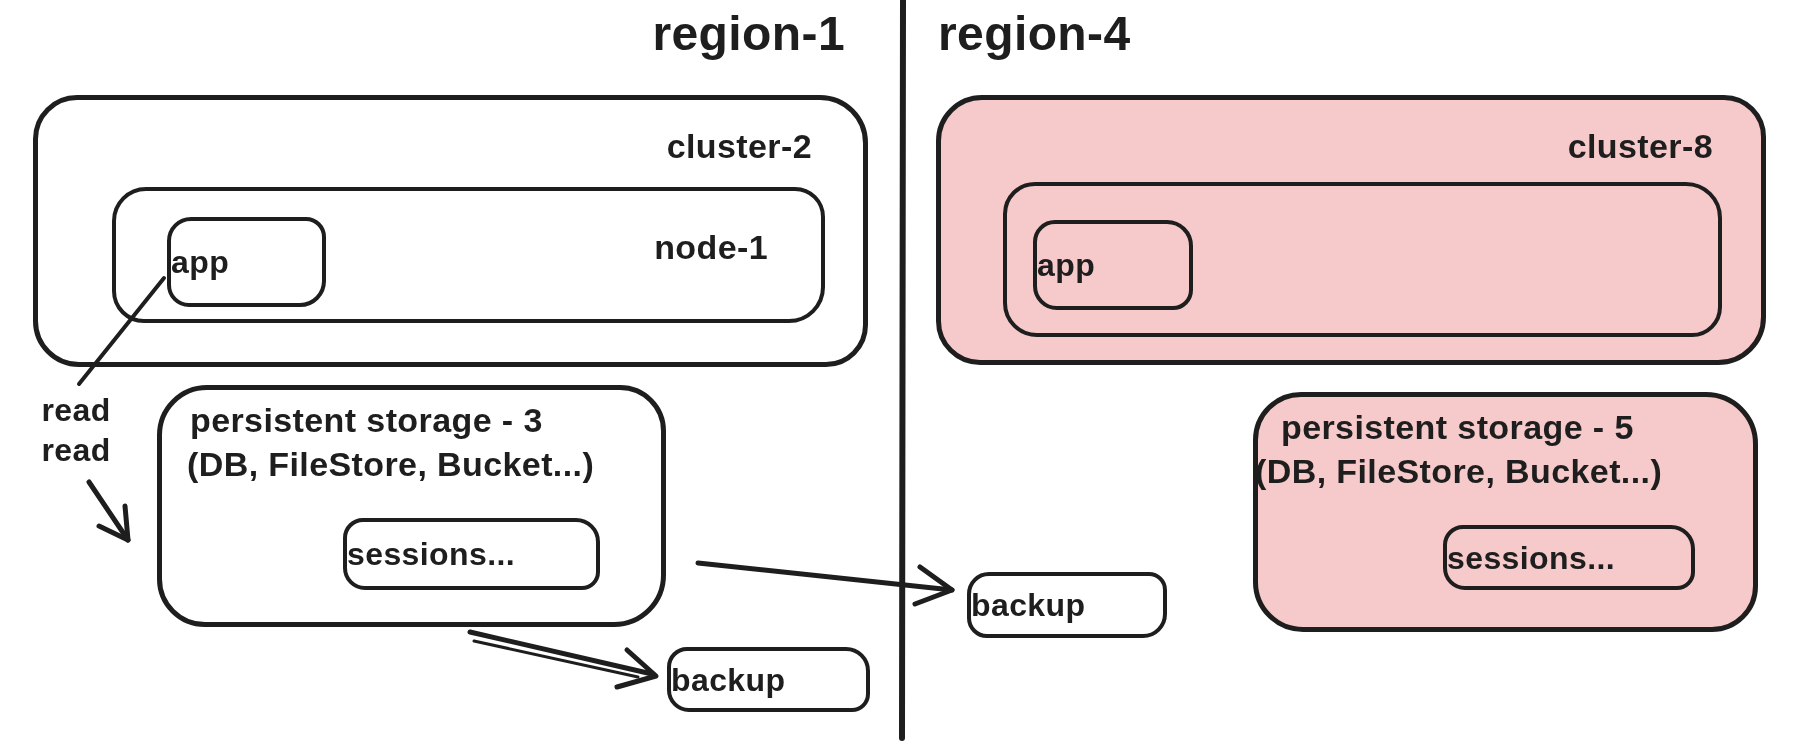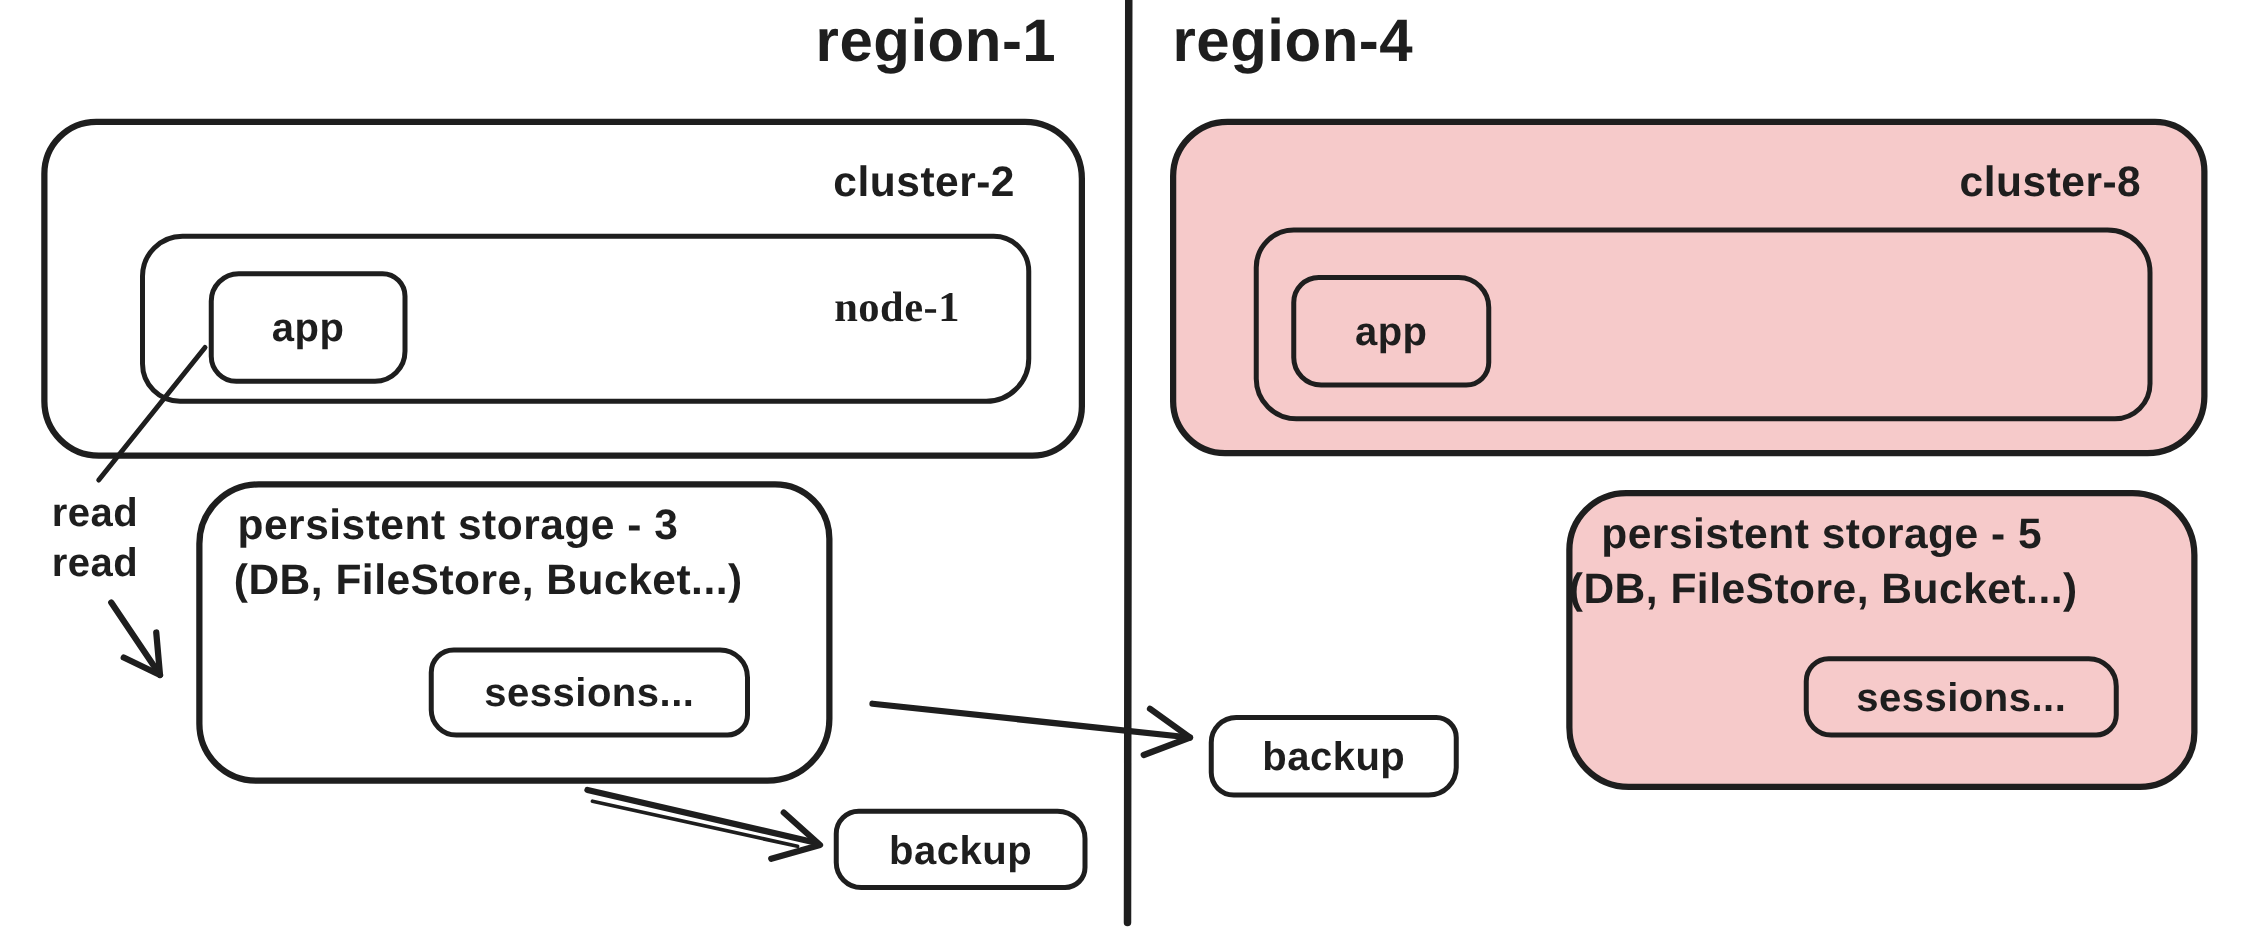--- a/index.html
+++ b/index.html
@@ -21,21 +21,21 @@
     font-weight: 600;
     letter-spacing: 0.4px;
     white-space: nowrap;
     color: #1e1e1e;
   }
   .lbl-36 { font-size: 48px; line-height: 40px; }
   .lbl-34 { font-size: 34px; line-height: 38px; }
   .lbl-32 { font-size: 32px; line-height: 36px; }
   .right { text-align: right; }
   .center-flex {
-    display: flex; align-items: center; justify-content: center;
+    display: flex; align-items: center; 
   }
   .rw {
     text-align: center;
     line-height: 40px;
   }
   svg.overlay {
     position: absolute; left: 0; top: 0; z-index: 5; pointer-events: none;
   }
   .z1 { z-index: 1; }
   .z2 { z-index: 2; }
@@ -47,21 +47,21 @@
 
 <div class="canvas">
 
   <div class="lbl lbl-36 right" style="left:645px; top:14px; width:200px;">region-1</div>
   <div class="lbl lbl-36" style="left:938px; top:14px;">region-4</div>
 
   <div class="box outline-5 z1" style="left:33px; top:95px; width:835px; height:272px; border-radius:44px 48px 42px 46px;"></div>
   <div class="lbl lbl-34 right z10" style="left:612px; top:127px; width:200px;">cluster-2</div>
 
   <div class="box outline-4 z2" style="left:112px; top:187px; width:713px; height:136px; border-radius:34px 30px 36px 32px;"></div>
-  <div class="lbl lbl-34 right z10" style="left:568px; top:228px; width:200px;font-family:Liberation Serif, serif;">node-1</div>
+  <div class="lbl lbl-34 right z10" style="left:568px; top:228px; width:200px;">node-1</div>
 
   <div class="box outline-4 center-flex z3" style="left:167px; top:217px; width:159px; height:90px; border-radius:24px 20px 26px 22px;">
     <span class="lbl lbl-32" style="position:static;">app</span>
   </div>
 
   <div class="lbl lbl-32 rw z10" style="left:28px; top:390px; width:96px;">
     <div>read</div>
     <div>read</div>
   </div>
 

